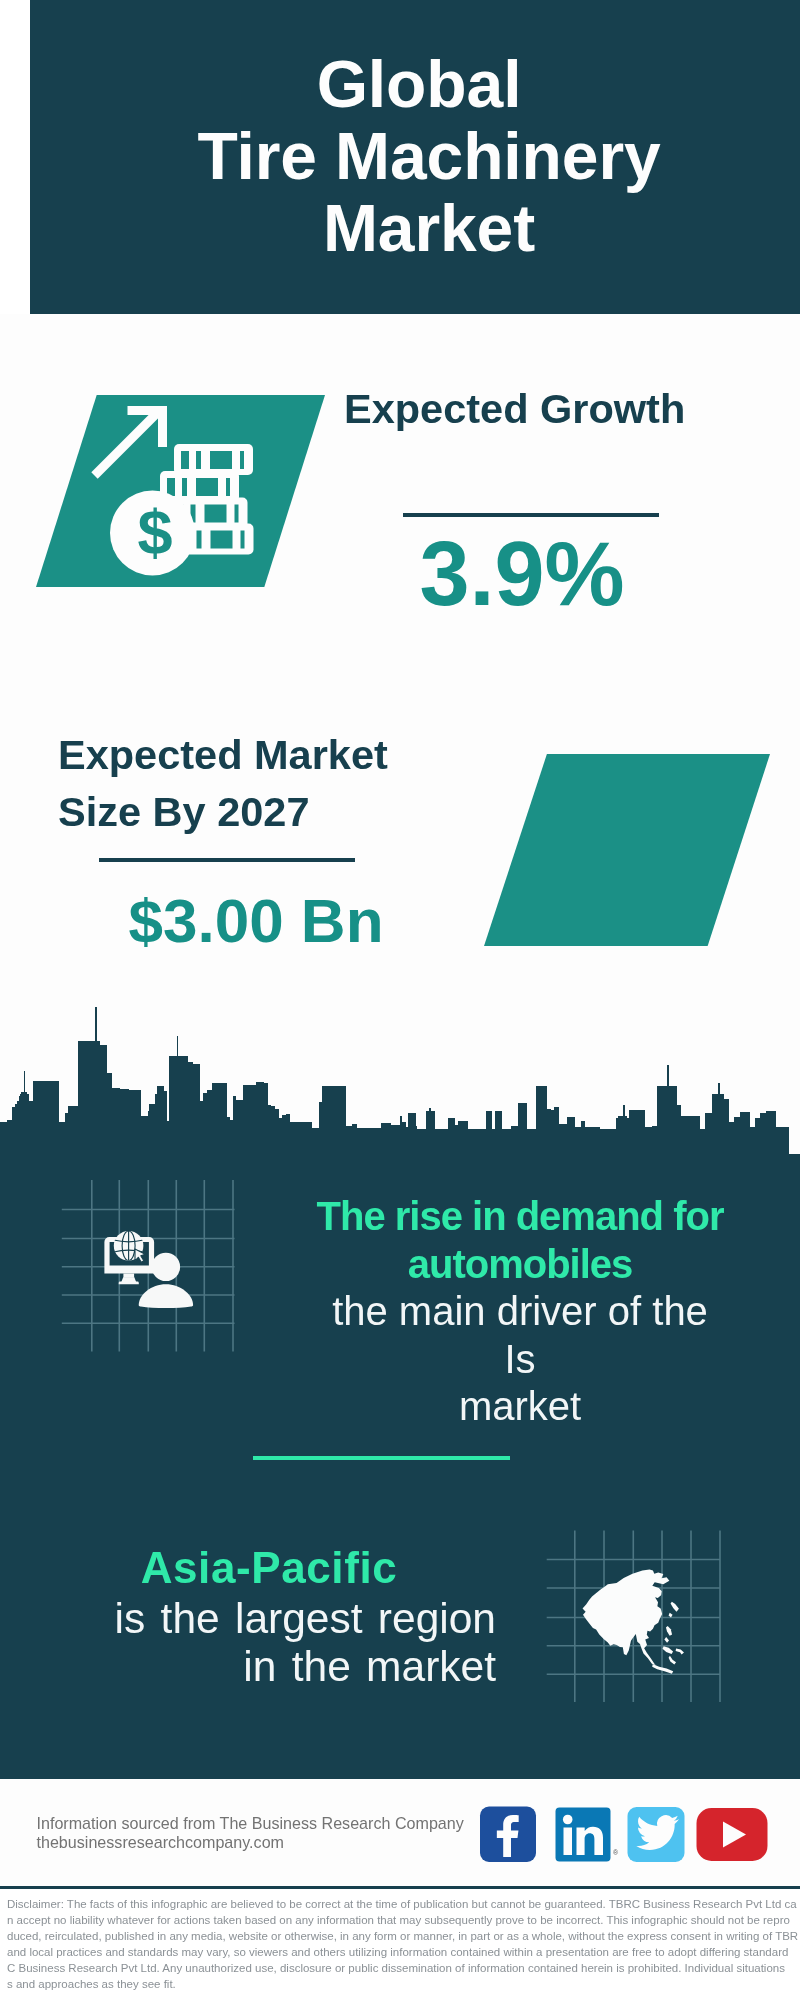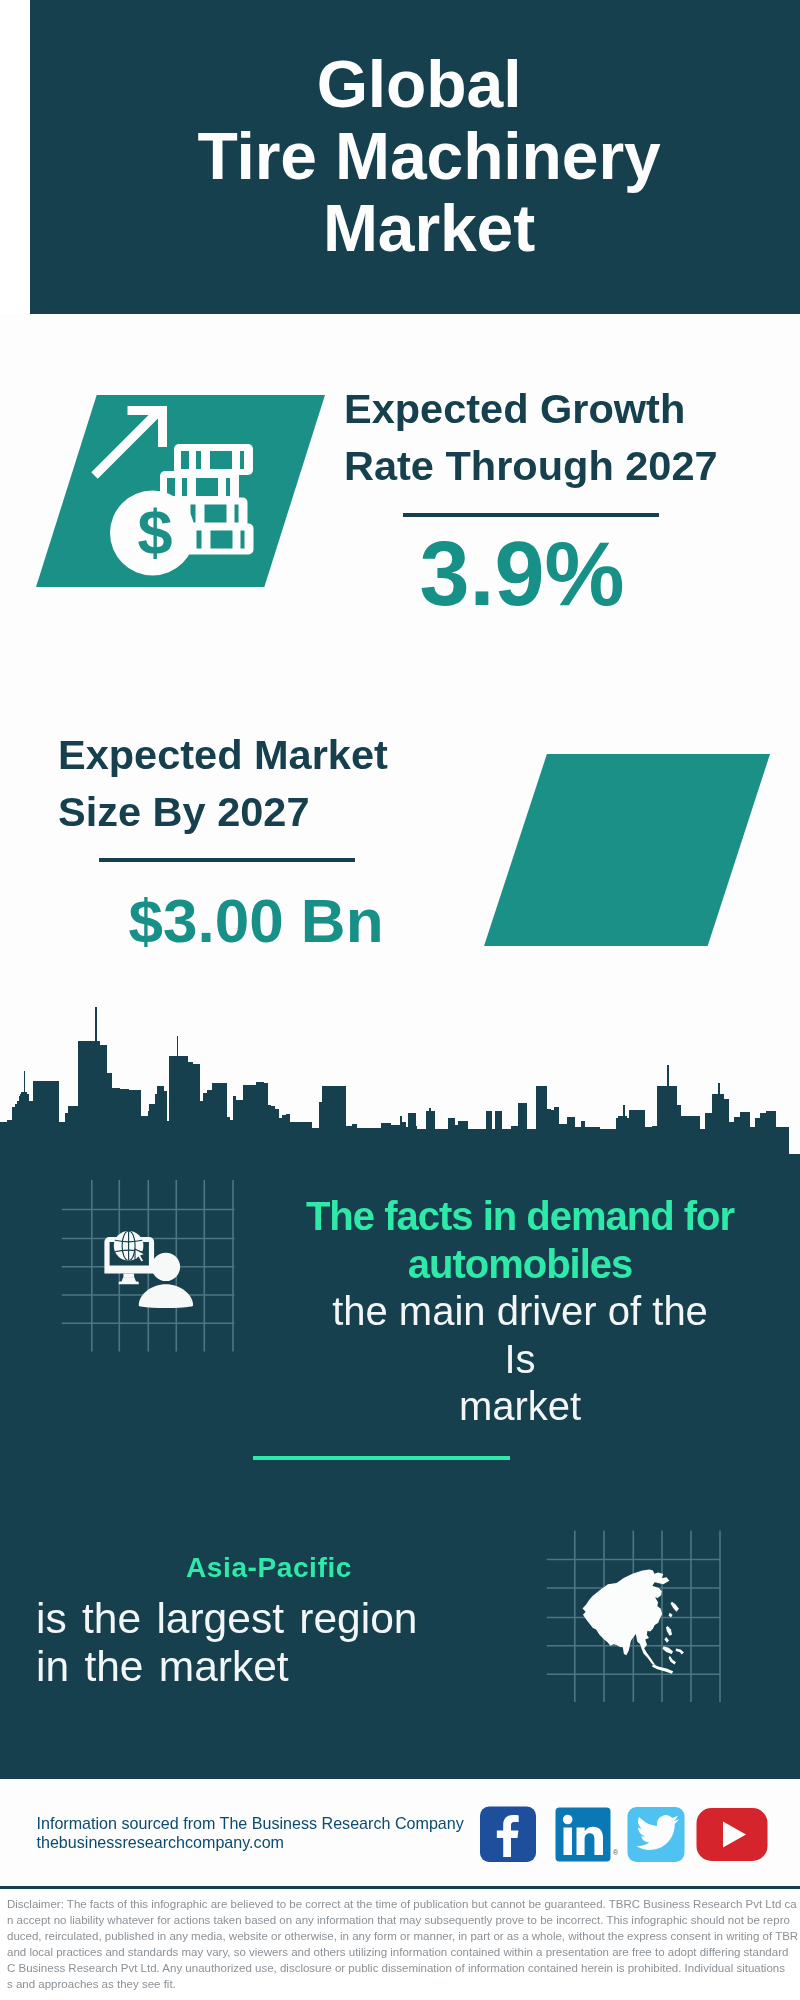--- a/index.html
+++ b/index.html
@@ -27,24 +27,24 @@
   .rule{position:absolute;height:3px;background:#17404e;}
 
   
   .darkband{position:absolute;left:0;top:1154px;width:800px;height:625px;background:#17404e;}
   .skyline{position:absolute;left:0;top:1000px;}
 
   .gtxt{color:#2fe9a9;font-weight:bold;}
   .wtxt{color:#f2f6f7;}
   .ins-hi{font-size:40px;line-height:47.5px;text-align:center;letter-spacing:-1px;}
   .ins-bd{font-size:40px;line-height:47.5px;text-align:center;}
-  .ins2-hi{font-size:28px;line-height:47.5px;text-align:center;letter-spacing:0.6px;}
-  .ins2-bd{font-size:42.5px;line-height:47.5px;text-align:left;word-spacing:3.5px;}
+  .ins2-hi{font-size:44px;line-height:47.5px;text-align:center;letter-spacing:0.6px;}
+  .ins2-bd{font-size:42.5px;line-height:47.5px;text-align:right;word-spacing:3.5px;}
   .mrule{position:absolute;height:4px;background:#2fe9a9;}
-  .src{position:absolute;left:36.5px;color:#0c4a6e;font-size:16.1px;line-height:19.5px;white-space:nowrap;}
+  .src{position:absolute;left:36.5px;color:#737373;font-size:16.1px;line-height:19.5px;white-space:nowrap;}
   .site{}
 
   
   .footer{position:absolute;left:0;top:1779px;width:800px;height:107px;background:#fdfdfd;}
   .footer .src{top:34.5px;}
   .footer .site{top:54px;}
   .fline{position:absolute;left:0;top:1886px;width:800px;height:3px;background:#17404e;}
   .disc{position:absolute;left:7px;top:1896px;width:790px;height:107px;color:#8b9196;
     font-size:11.5px;line-height:16.1px;white-space:nowrap;}
 </style>
@@ -101,21 +101,20 @@
     </g>
     <g>
       <circle cx="152.5" cy="533" r="42.5" fill="#fdfdfd"></circle>
       <text x="155" y="553.5" text-anchor="middle" font-family="Liberation Sans, sans-serif" font-weight="bold" font-size="63" fill="#1b9086">$</text>
     </g>
   </svg>
   <div class="para" id="para2"></div>
 
   <div class="blk" style="left:344px;top:381px;width:390px;">
     <div class="hd">Expected Growth</div>
-    <div class="hd">Rate Through 2027</div>
   </div>
   <div class="rule" style="left:403px;top:513px;width:256px;height:4px;"></div>
   <div class="blk big" style="left:327px;top:529px;width:390px;">3.9%</div>
 
   <div class="blk" style="left:58px;top:727px;width:390px;">
     <div class="hd">Expected Market</div>
     <div class="hd">Size By 2027</div>
   </div>
   <div class="rule" style="left:99px;top:858px;width:256px;height:4px;"></div>
   <div class="blk big" style="left:61px;top:884px;width:390px;font-size:62px;line-height:73px;">$3.00 Bn</div>
@@ -151,21 +150,21 @@
       <path d="M135.0 1249.0l10.2 5.2-4.4 1.6 3.0 5.0-2.5 1.5-3.0-5.0-3.3 3.6z" fill="#f7f8f8" stroke="#17404e" stroke-width="1.1" stroke-linejoin="round"></path>
     </g>
     <g fill="#f7f8f8">
       <circle cx="165.9" cy="1266.9" r="14.2"></circle>
       <path d="M165.9 1284.3c14.6 0 26.9 10.1 27.2 20.7 0 1-0.9 1.4-2.1 1.6-6.4 1-15.5 1.5-25.1 1.5
                s-18.7-0.5-25.1-1.5c-1.2-0.2-2.1-0.6-2.1-1.6 0.3-10.6 12.6-20.7 27.2-20.7z"></path>
     </g>
   </svg>
 
   <div class="blk" style="left:290px;top:1193px;width:460px;">
-    <div class="gtxt ins-hi">The facts in demand for</div>
+    <div class="gtxt ins-hi">The rise in demand for</div>
     <div class="gtxt ins-hi">automobiles</div>
   </div>
   <div class="blk" style="left:290px;top:1288px;width:460px;">
     <div class="wtxt ins-bd">the main driver of the</div>
     <div class="wtxt ins-bd">Is</div>
     <div class="wtxt ins-bd">market</div>
   </div>
   <div class="mrule" style="left:253px;top:1456px;width:257px;"></div>
 
   <svg class="abs" style="left:540px;top:1525px;" width="205" height="190" viewBox="540 1525 205 190">

